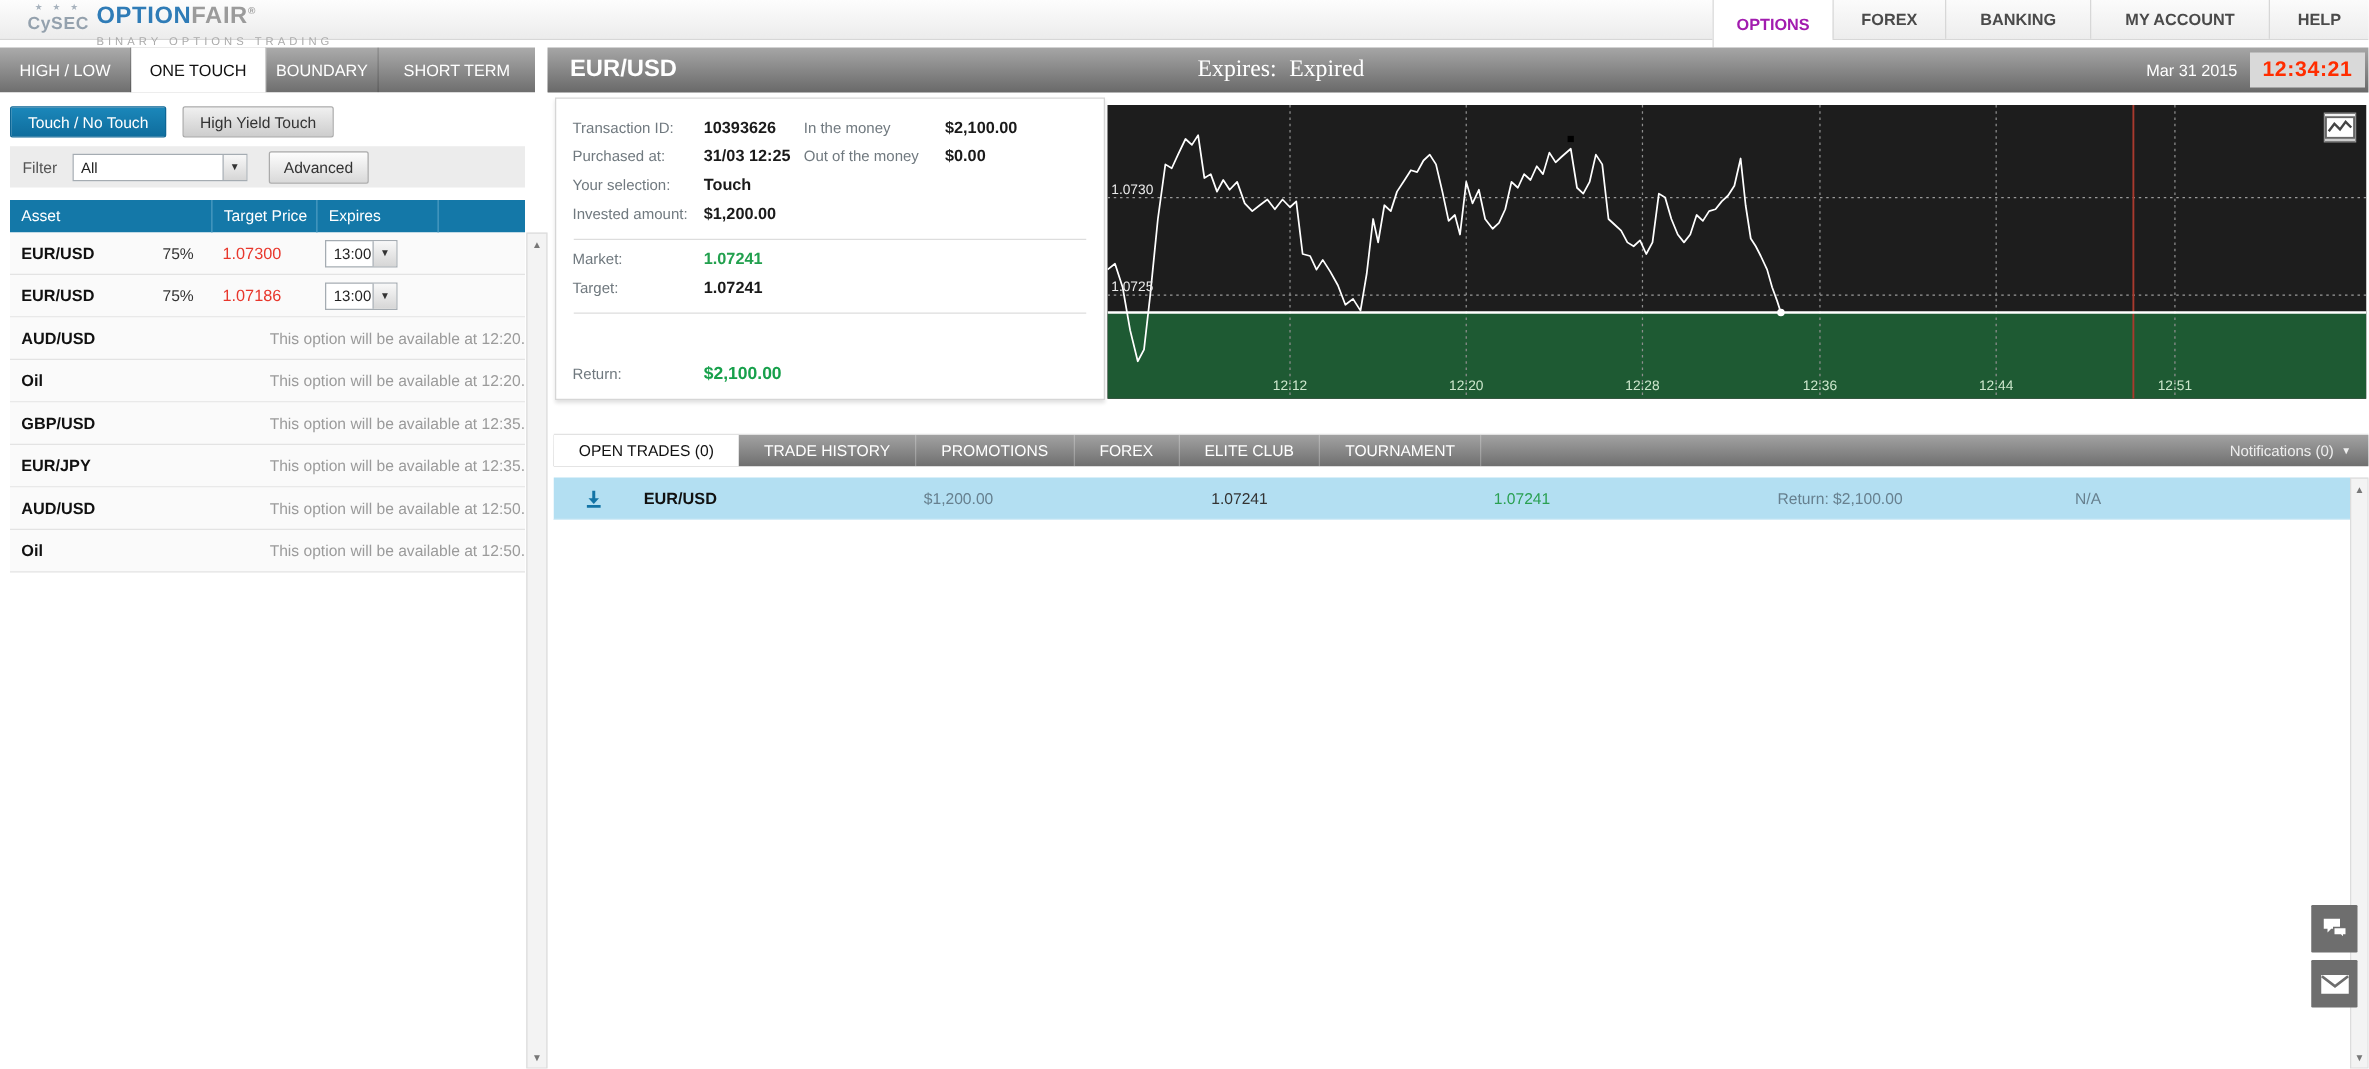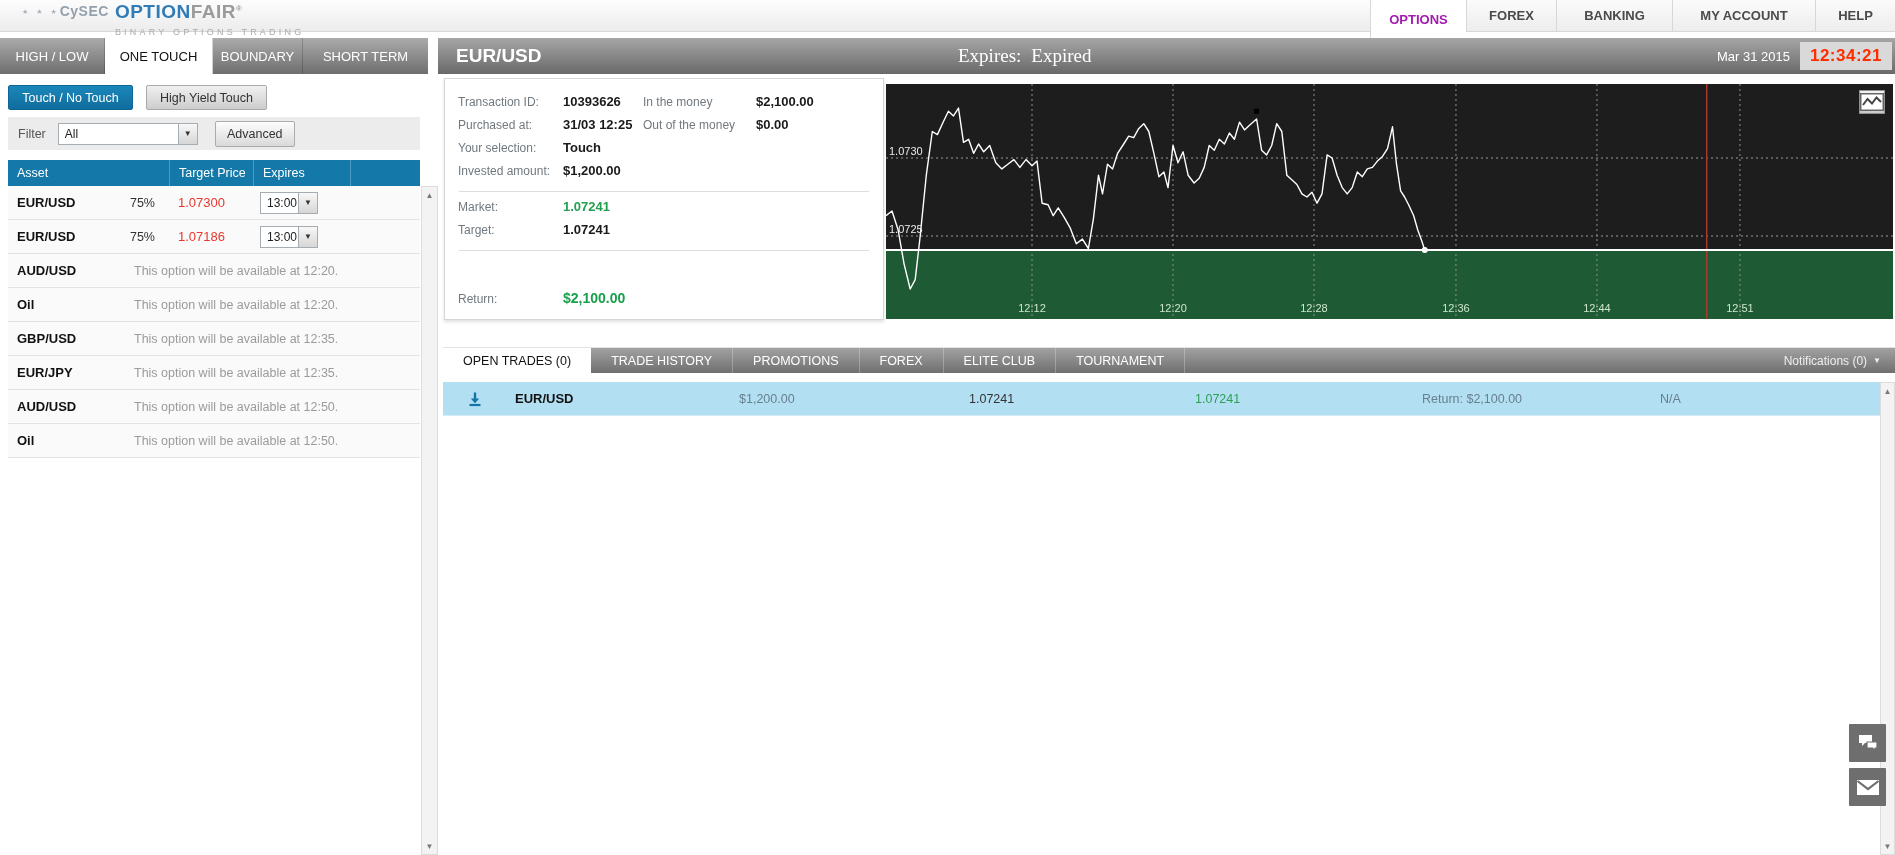--- a/index.html
+++ b/index.html
@@ -3,21 +3,21 @@
 <meta charset="utf-8">
 <style>
   html,body{margin:0;padding:0;background:#fff;}
   .screen{position:relative;width:1895px;height:855px;background:#ffffff;
     font-family:"Liberation Sans",sans-serif;overflow:hidden;color:#222;}
 
   
   .topbar{position:absolute;left:0;top:0;width:100%;height:31px;
     background:linear-gradient(#fdfdfd,#ececec);border-bottom:1px solid #d7d7d7;}
   .logo{position:absolute;left:22px;top:1px;display:flex;align-items:flex-start;gap:6px;}
-  .cysec{display:flex;align-items:center;color:#94a1ad;margin-top:2px;}
+  .cysec{display:flex;flex-direction:column;align-items:center;color:#94a1ad;margin-top:2px;}
   .cysec .stars{font-size:7px;letter-spacing:3px;line-height:7px;color:#a7b2bd;}
   .cysec .cysec-txt{font-size:14px;font-weight:bold;letter-spacing:.5px;}
   .brandblock{display:flex;flex-direction:column;line-height:15px;}
   .brandname{font-size:19px;font-weight:bold;letter-spacing:.5px;}
   .brandname .b1{color:#2f7cb7;} .brandname .b2{color:#9b9b9b;}
   .brandname sup{font-size:8px;color:#9b9b9b;}
   .tagline{font-size:9px;color:#ababab;letter-spacing:3.2px;margin-top:6px;}
   .topnav{position:absolute;right:0;top:0;height:38px;display:flex;}
   .nav-tab{box-sizing:border-box;height:31px;display:flex;align-items:center;justify-content:center;
     border-left:1px solid #d7d7d7;color:#4a4a4a;font-weight:bold;font-size:13px;
@@ -67,21 +67,21 @@
   .at-head > div:first-child{border-left:none;}
   .at-row{display:grid;grid-template-columns:110px 51px 84px 1fr;height:33px;align-items:center;
     background:#fafafa;border-bottom:1px solid #e3e3e3;cursor:pointer;}
   .at-row .asset{font-weight:bold;font-size:13px;color:#111;padding-left:9px;}
   .at-row .payout{font-size:12.5px;color:#333;text-align:right;padding-right:14px;}
   .at-row .tprice{font-size:13px;color:#e8372c;padding-left:9px;}
   .exp-dd{width:58px;margin-left:7px;}
   .at-prow{display:grid;grid-template-columns:126px 1fr;height:33px;align-items:center;
     background:#fafafa;border-bottom:1px solid #e3e3e3;cursor:pointer;}
   .at-prow .asset{font-weight:bold;font-size:13px;color:#111;padding-left:9px;}
-  .at-prow .msg{font-size:12.5px;color:#9b9b9b;}
+  .at-prow .msg{font-size:12.5px;color:#9b9b9b;text-align:right;}
 
   .vscroll{position:absolute;background:#f3f3f3;border:1px solid #dcdcdc;box-sizing:border-box;}
   .vs-left{left:421px;top:112px;width:17px;height:calc(100% - 112px);}
   .vs-arrow{position:absolute;left:0;width:100%;height:16px;display:flex;align-items:center;justify-content:center;
     font-size:8px;color:#777;cursor:pointer;}
   .vs-up{top:0;} .vs-down{bottom:0;}
 
   
   .card{position:absolute;left:444px;top:78px;width:438px;height:240px;background:#fff;
     border:1px solid #d6d6d6;box-shadow:0 2px 3px rgba(0,0,0,.12);}

